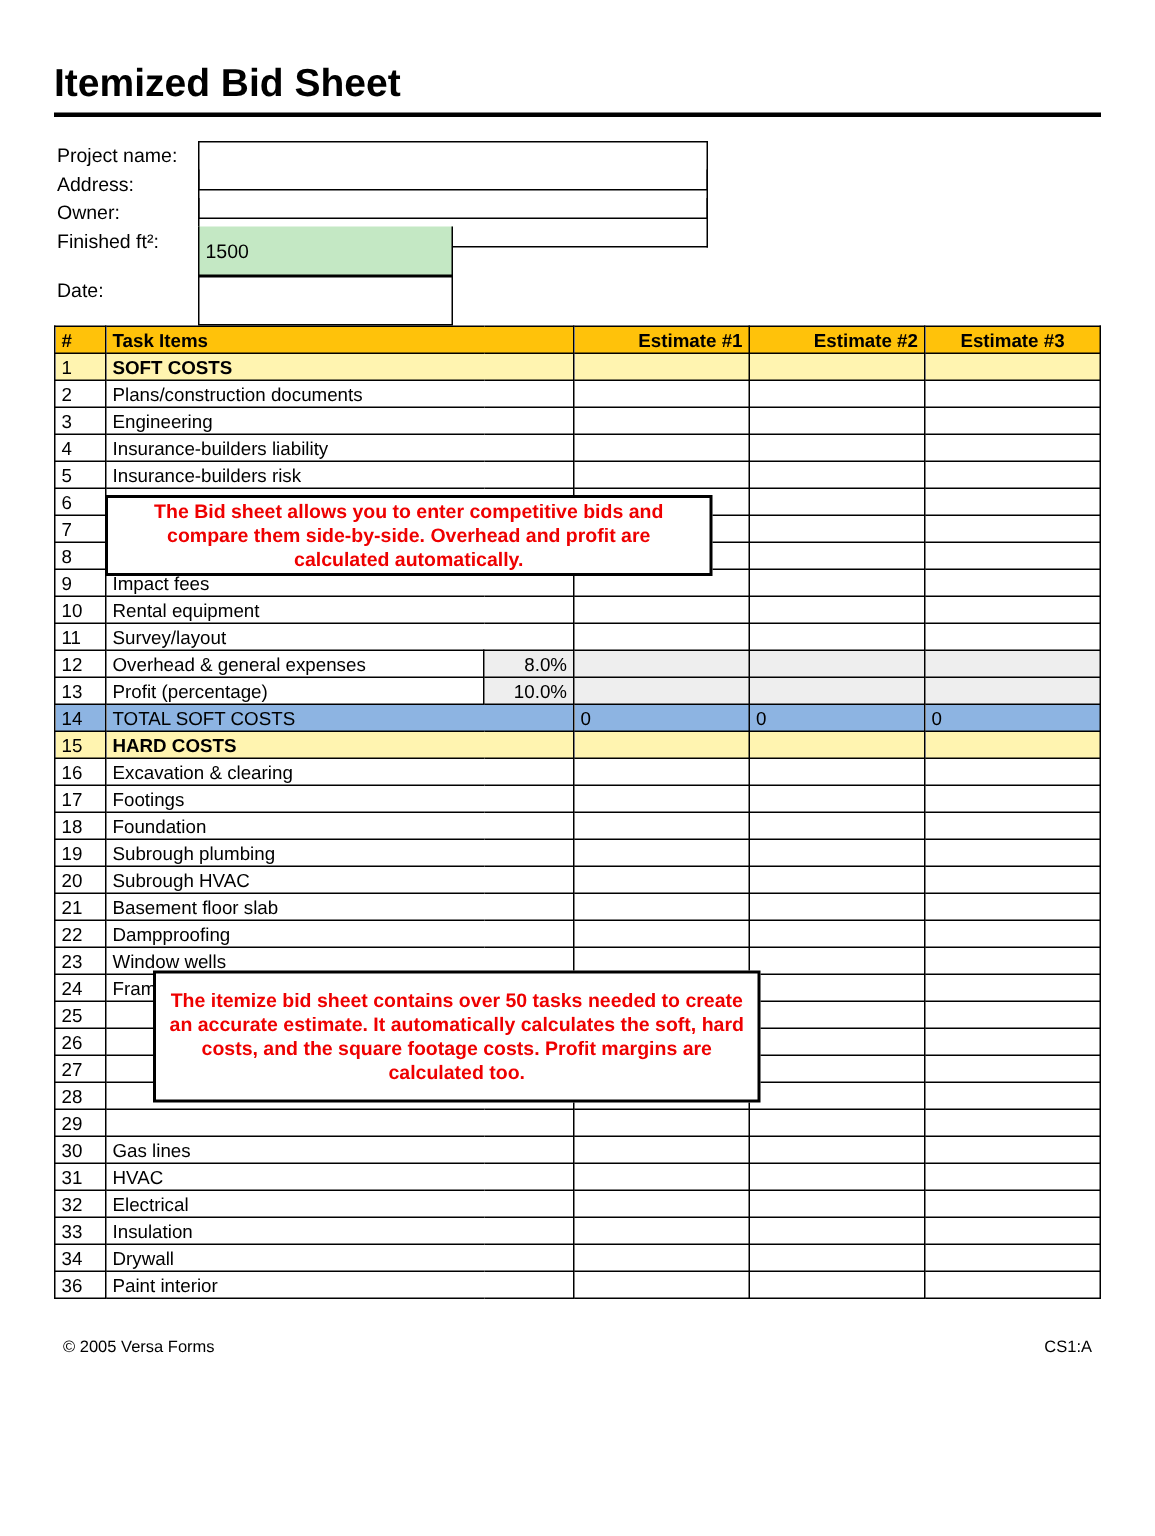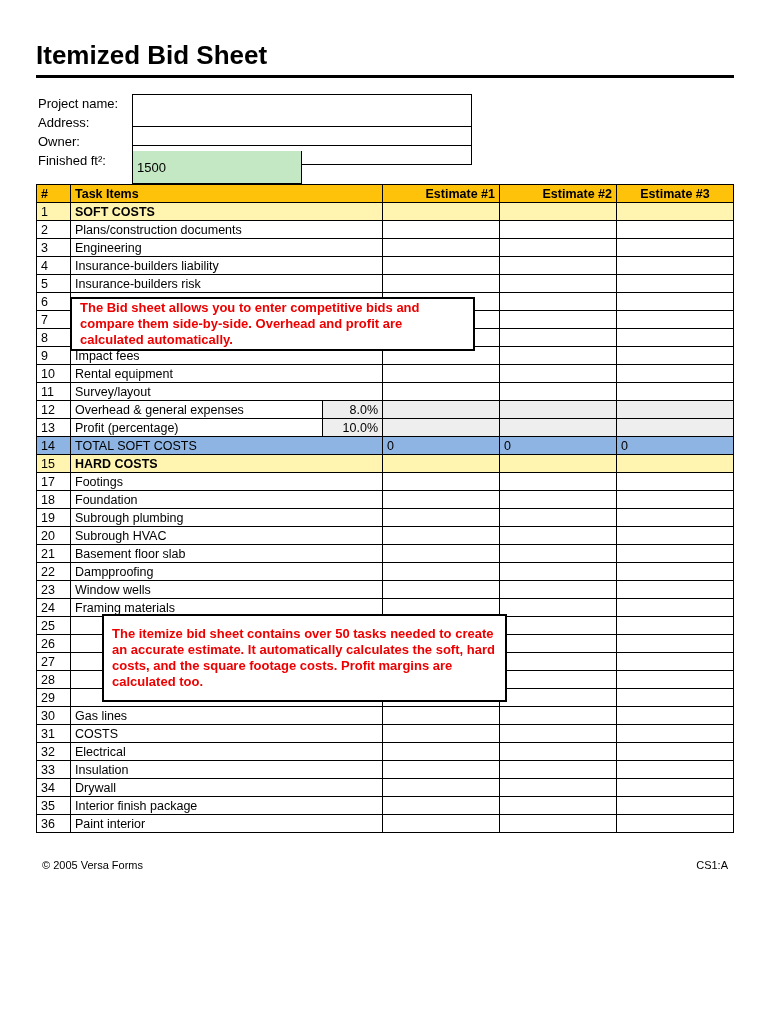--- a/index.html
+++ b/index.html
@@ -81,20 +81,21 @@
   td.pct.green { background: #c4e8c4; text-align: right; }
   td.est { text-align: right; }
 
   .overlay-note {
     position: absolute;
     background: #fff;
     border: 2.5px solid #000;
     color: #e00;
     font-weight: bold;
     font-size: 13px;
+    text-align: center;
     padding: 4px 8px;
     line-height: 1.25;
     z-index: 5;
     display: flex;
     align-items: center;
     justify-content: center;
   }
   .table-wrap { position: relative; }
 
   .footer {
@@ -124,20 +125,24 @@
     <div class="header-label">Owner:</div>
     <div class="header-input"></div>
   </div>
   <div class="header-row">
     <div class="header-label">Finished ft²:</div>
     <div class="header-input narrow green">1500</div>
   </div>
 </div>
 
 <div class="header-block">
+  <div class="header-row">
+    <div class="header-label">Date:</div>
+    <div class="header-input dated"></div>
+  </div>
 </div>
 
 <div class="table-wrap">
 <table class="bid">
   <colgroup>
     <col class="num">
         <col class="task">
         <col class="pct">
         <col class="est">
         <col class="est">
@@ -252,20 +257,27 @@
           <td class="est">0</td>
         </tr>
         <tr class="soft-yellow">
           <td class="num">15</td>
           <td class="task" colspan="2">HARD COSTS</td>
           <td class="est"></td>
           <td class="est"></td>
           <td class="est"></td>
         </tr>
         <tr>
+          <td class="num">16</td>
+          <td class="task" colspan="2">Excavation &amp; clearing</td>
+          <td class="est"></td>
+          <td class="est"></td>
+          <td class="est"></td>
+        </tr>
+        <tr>
           <td class="num">17</td>
           <td class="task" colspan="2">Footings</td>
           <td class="est"></td>
           <td class="est"></td>
           <td class="est"></td>
         </tr>
         <tr>
           <td class="num">18</td>
           <td class="task" colspan="2">Foundation</td>
           <td class="est"></td>
@@ -351,21 +363,21 @@
         </tr>
         <tr>
           <td class="num">30</td>
           <td class="task" colspan="2">Gas lines</td>
           <td class="est"></td>
           <td class="est"></td>
           <td class="est"></td>
         </tr>
         <tr>
           <td class="num">31</td>
-          <td class="task" colspan="2">COSTS</td>
+          <td class="task" colspan="2">HVAC</td>
           <td class="est"></td>
           <td class="est"></td>
           <td class="est"></td>
         </tr>
         <tr>
           <td class="num">32</td>
           <td class="task" colspan="2">Electrical</td>
           <td class="est"></td>
           <td class="est"></td>
           <td class="est"></td>
@@ -373,27 +385,20 @@
         <tr>
           <td class="num">33</td>
           <td class="task" colspan="2">Insulation</td>
           <td class="est"></td>
           <td class="est"></td>
           <td class="est"></td>
         </tr>
         <tr>
           <td class="num">34</td>
           <td class="task" colspan="2">Drywall</td>
-          <td class="est"></td>
-          <td class="est"></td>
-          <td class="est"></td>
-        </tr>
-        <tr>
-          <td class="num">35</td>
-          <td class="task" colspan="2">Interior finish package</td>
           <td class="est"></td>
           <td class="est"></td>
           <td class="est"></td>
         </tr>
         <tr>
           <td class="num">36</td>
           <td class="task" colspan="2">Paint interior</td>
           <td class="est"></td>
           <td class="est"></td>
           <td class="est"></td>

